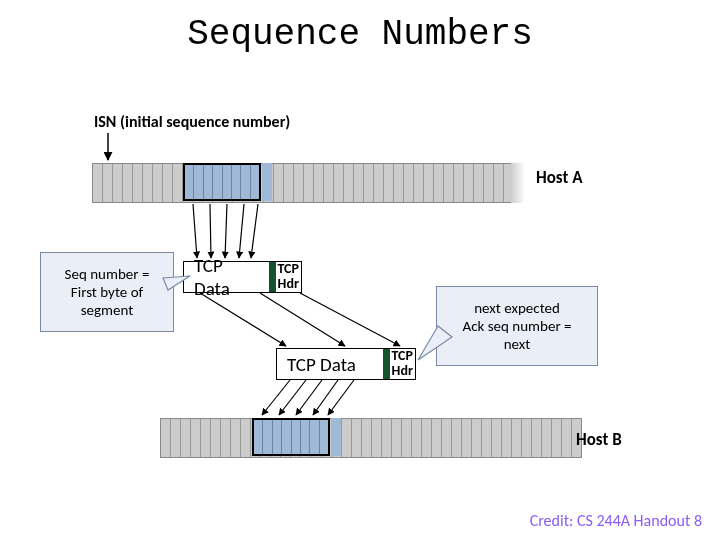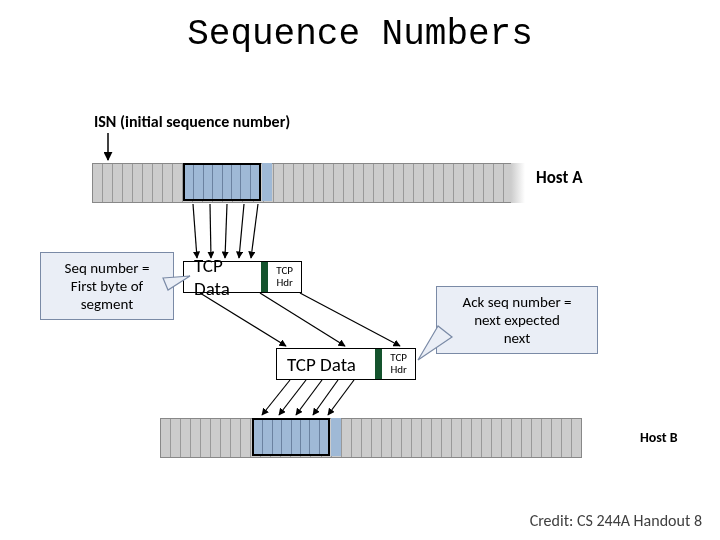--- a/index.html
+++ b/index.html
@@ -37,30 +37,30 @@
   .hostA-label {
     position: absolute;
     top: 167px;
     left: 536px;
     font-size: 17px;
     font-weight: 700;
   }
   .hostB-label {
     position: absolute;
     top: 429px;
-    left: 640px;
-    font-size: 14px;
+    left: 576px;
+    font-size: 17px;
     font-weight: 700;
   }
   .credit {
     position: absolute;
     right: 18px;
     bottom: 10px;
     font-size: 16px;
-    color: #404040;
+    color: #8b5cf6;
   }
 
   
   .stream {
     position: absolute;
     height: 38px;
     background: #ccc;
     border: 1px solid #888;
     display: flex;
   }
@@ -106,37 +106,38 @@
     align-items: stretch;
   }
   .segbox .data {
     padding: 6px 10px;
     font-size: 19px;
     display: flex;
     align-items: center;
     border-right: 7px solid #14532d;
   }
   .segbox .hdr {
-    padding: 2px 8px;
-    font-size: 11px;
+    padding: 2px 2px;
+    font-size: 14px;
     display: flex;
     flex-direction: column;
     justify-content: center;
     line-height: 1.05;
     text-align: center;
+    font-weight: bold;
   }
   .seg1 { left: 183px; top: 261px; width: 117px; height: 30px; }
   .seg2 { left: 276px; top: 348px; width: 138px; height: 30px; }
 
   
   .callout {
     position: absolute;
     background: #eaeef6;
     border: 1.5px solid #7a8aa6;
-    padding: 6px 10px;
+    padding: 12px 10px;
     font-size: 15px;
     text-align: center;
     line-height: 1.2;
   }
   .call-seq { left: 40px;  top: 252px; width: 112px; }
   .call-ack { left: 436px; top: 286px; width: 140px; }
 
   svg.arrows {
     position: absolute;
     left: 0; top: 0;
@@ -281,22 +282,22 @@
       <span>Hdr</span>
     </div>
   </div>
 
   <div class="callout call-seq">
     <div>Seq number =</div>
     <div>First byte of</div>
     <div>segment</div>
   </div>
   <div class="callout call-ack">
+    <div>next expected</div>
     <div>Ack seq number =</div>
-    <div>next expected</div>
     <div>next</div>
   </div>
 
   <div class="credit">Credit: CS 244A Handout 8</div>
 
   <svg class="arrows">
     <defs>
       <marker id="ah" viewBox="0 0 10 10" refX="9" refY="5" markerWidth="6" markerHeight="6" orient="auto-start-reverse">
         <path d="M 0 0 L 10 5 L 0 10 z" fill="#000"></path>
       </marker>

